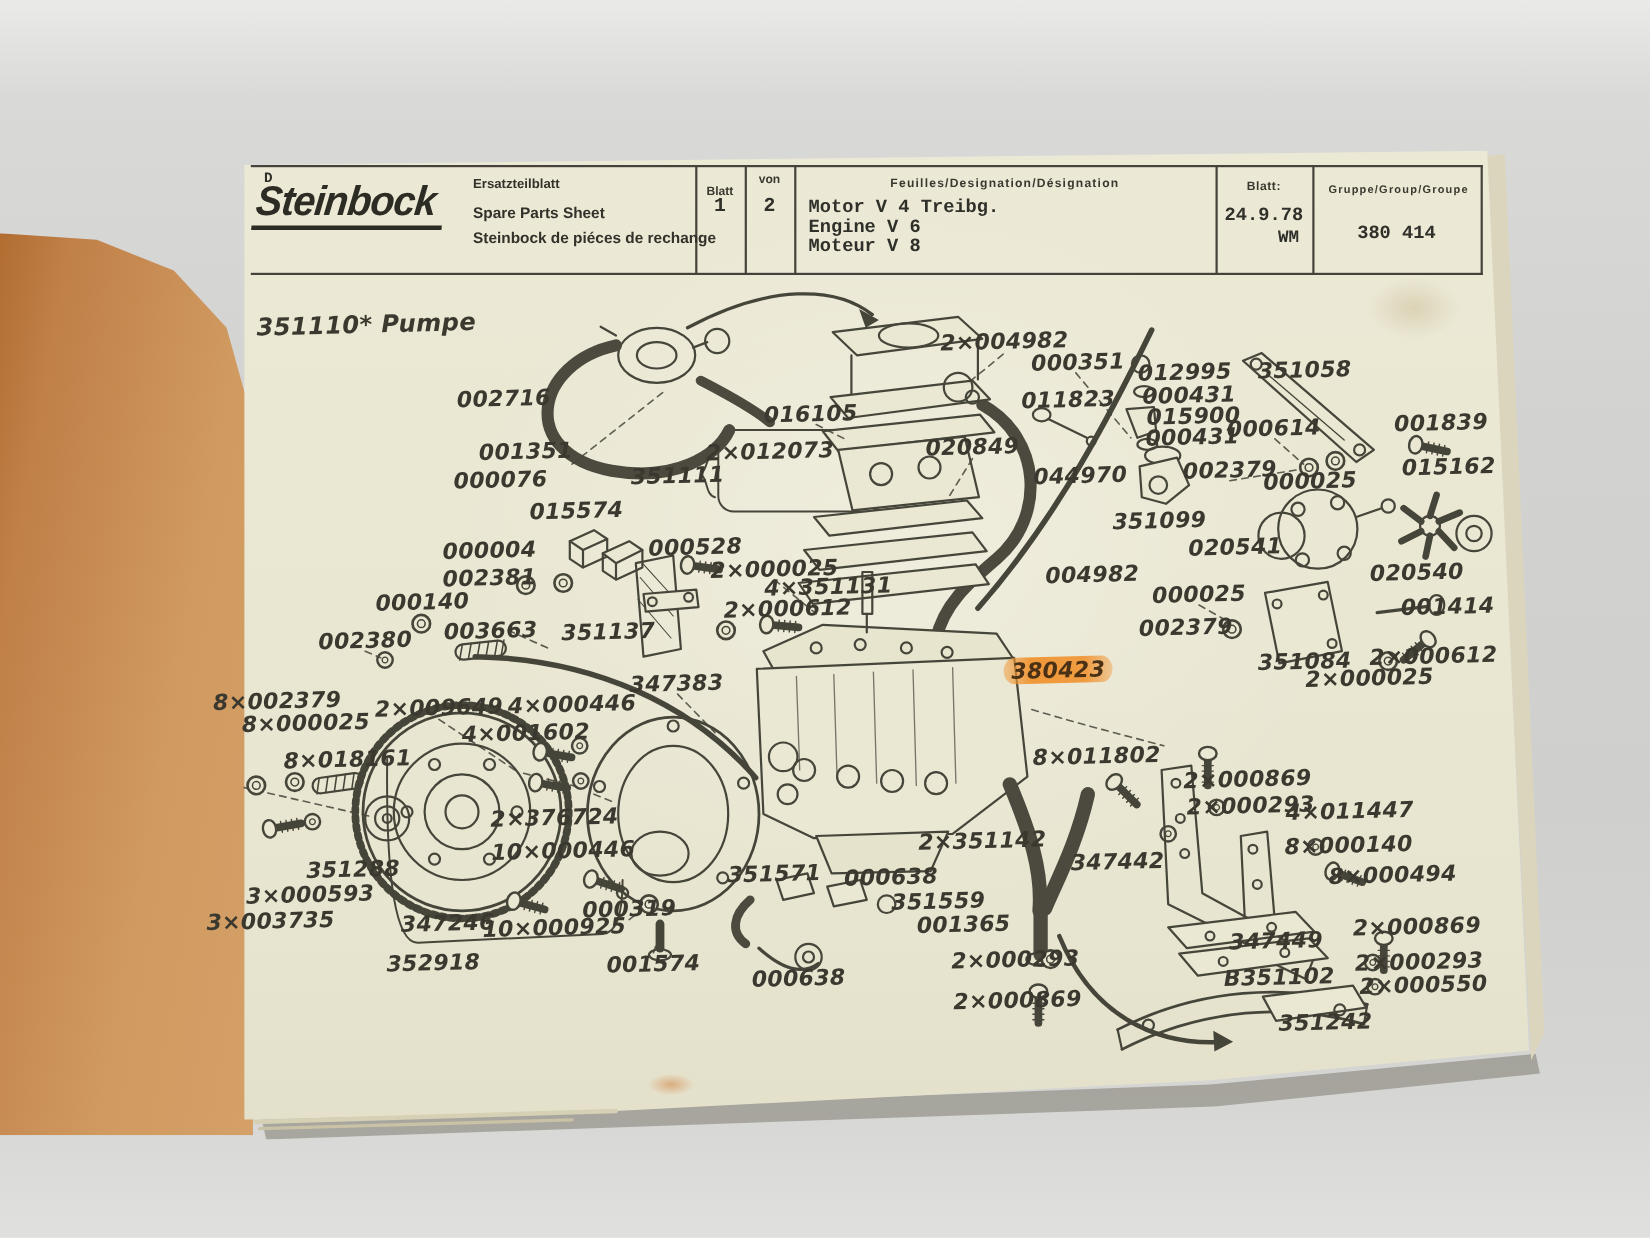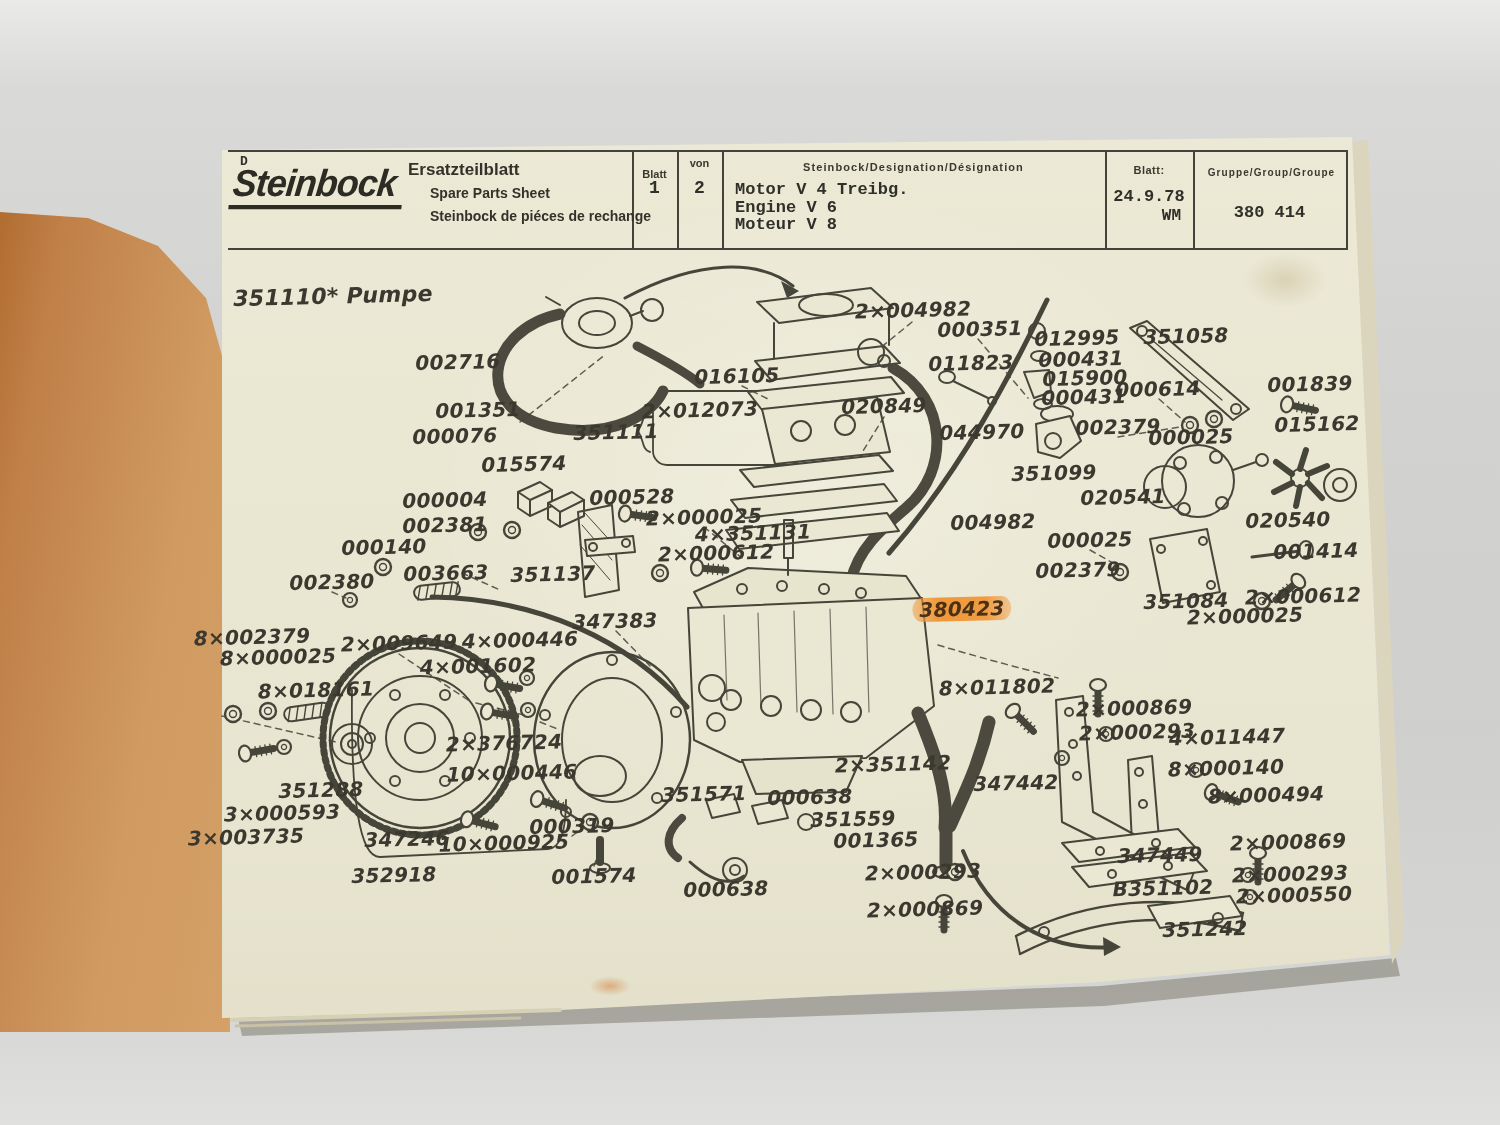--- a/index.html
+++ b/index.html
@@ -47,30 +47,30 @@
     <div class="hline" style="left:228px;top:248px;width:1120px;height:2px"></div>
     <div class="vline" style="left:632px;top:150px;width:2px;height:100px"></div>
     <div class="vline" style="left:677px;top:150px;width:2px;height:100px"></div>
     <div class="vline" style="left:722px;top:150px;width:2px;height:100px"></div>
     <div class="vline" style="left:1105px;top:150px;width:2px;height:100px"></div>
     <div class="vline" style="left:1193px;top:150px;width:2px;height:100px"></div>
     <div class="vline" style="left:1346px;top:150px;width:2px;height:100px"></div>
 
     <div class="mono" style="left:240px;top:154px;font-size:13px">D</div>
     <div class="logo">Steinbock</div>
-    <div class="title-line" style="left:408px;top:160px;font-size:17px">Ersatzteilblatt</div>
+    <div class="title-line" style="left:430px;top:160px;font-size:12px">Ersatzteilblatt</div>
     <div class="title-line" style="left:430px;top:185px;font-size:14px;font-weight:600">Spare Parts Sheet</div>
     <div class="title-line" style="left:430px;top:208px;font-size:14px;font-weight:600">Steinbock de piéces de rechange</div>
 
     <div class="sh" style="left:632px;top:168px;width:45px;text-align:center;letter-spacing:0">Blatt</div>
     <div class="mono" style="left:632px;top:178px;width:45px;text-align:center;font-size:18px">1</div>
     <div class="sh" style="left:677px;top:157px;width:45px;text-align:center;letter-spacing:0">von</div>
     <div class="mono" style="left:677px;top:178px;width:45px;text-align:center;font-size:18px">2</div>
 
-    <div class="sh" style="left:722px;top:161px;width:383px;text-align:center">Steinbock/Designation/Désignation</div>
+    <div class="sh" style="left:722px;top:161px;width:383px;text-align:center">Feuilles/Designation/Désignation</div>
     <div class="mono" style="left:735px;top:180px;font-size:17px">Motor V 4 Treibg.</div>
     <div class="mono" style="left:735px;top:198px;font-size:17px">Engine V 6</div>
     <div class="mono" style="left:735px;top:215px;font-size:17px">Moteur V 8</div>
 
     <div class="sh" style="left:1105px;top:164px;width:88px;text-align:center;letter-spacing:.5px">Blatt:</div>
     <div class="mono" style="left:1105px;top:187px;width:88px;text-align:center;font-size:17px">24.9.78</div>
     <div class="mono" style="left:1105px;top:207px;width:76px;text-align:right;font-size:16px">WM</div>
 
     <div class="sh" style="left:1193px;top:167px;width:157px;text-align:center;font-size:10px">Gruppe/Group/Groupe</div>
     <div class="mono" style="left:1193px;top:203px;width:153px;text-align:center;font-size:17px">380 414</div>

